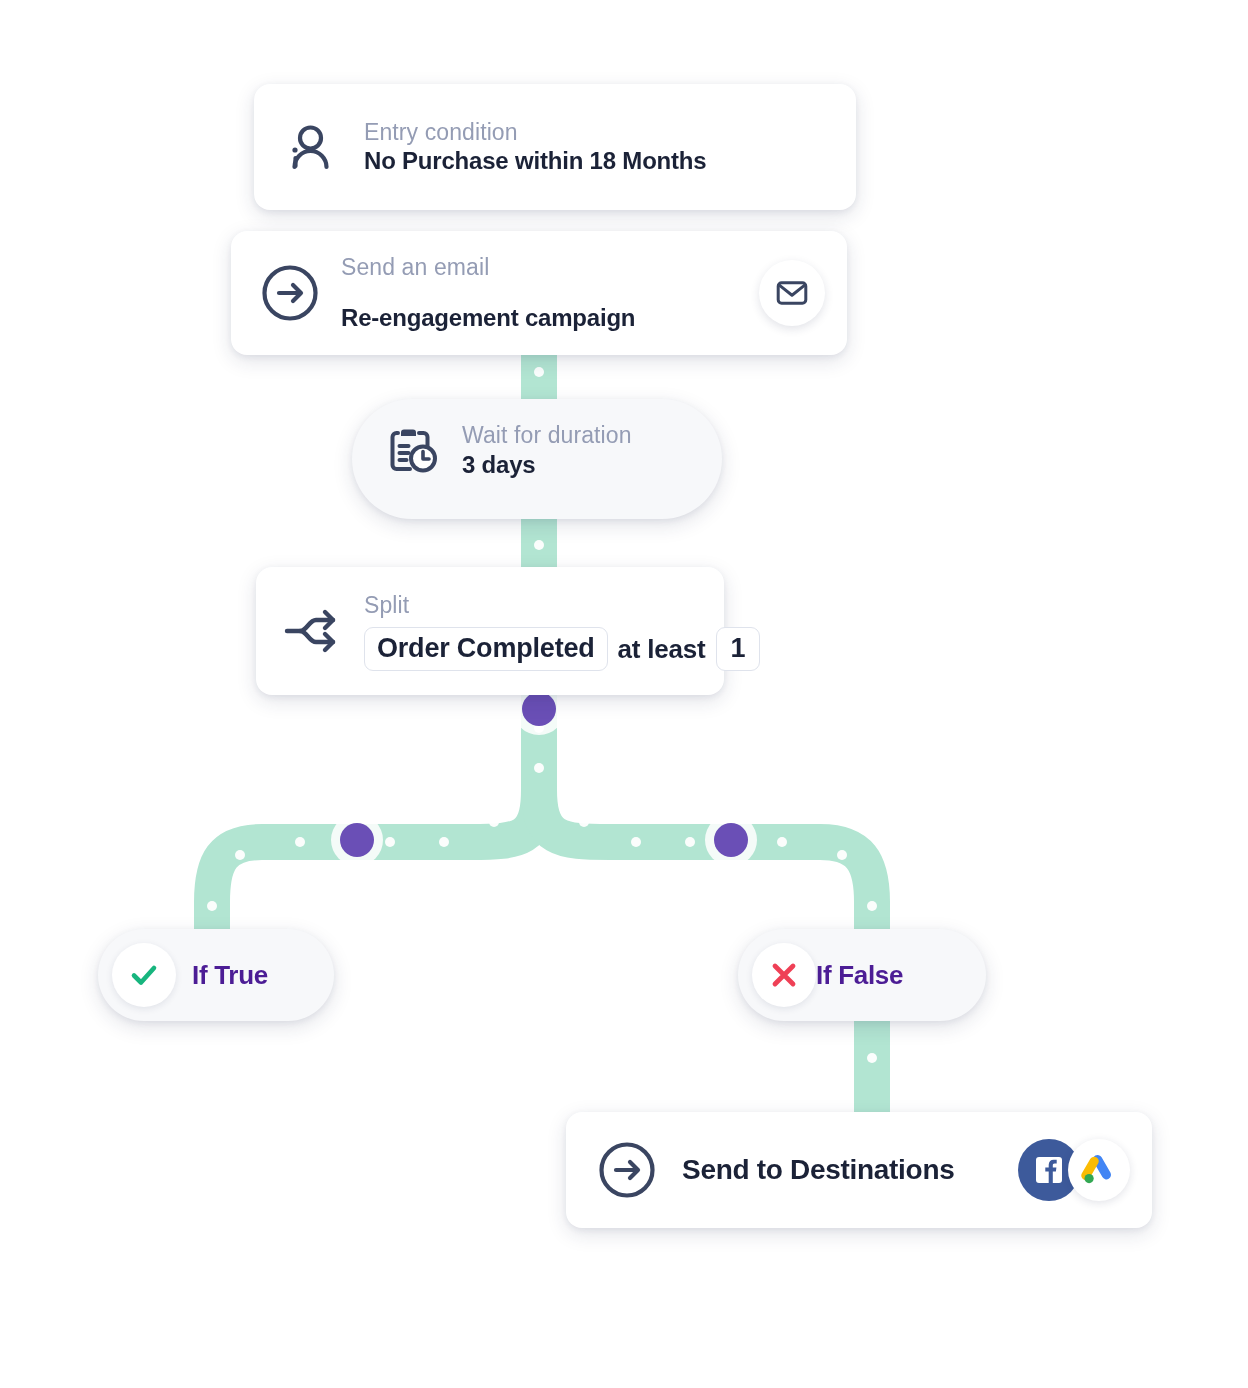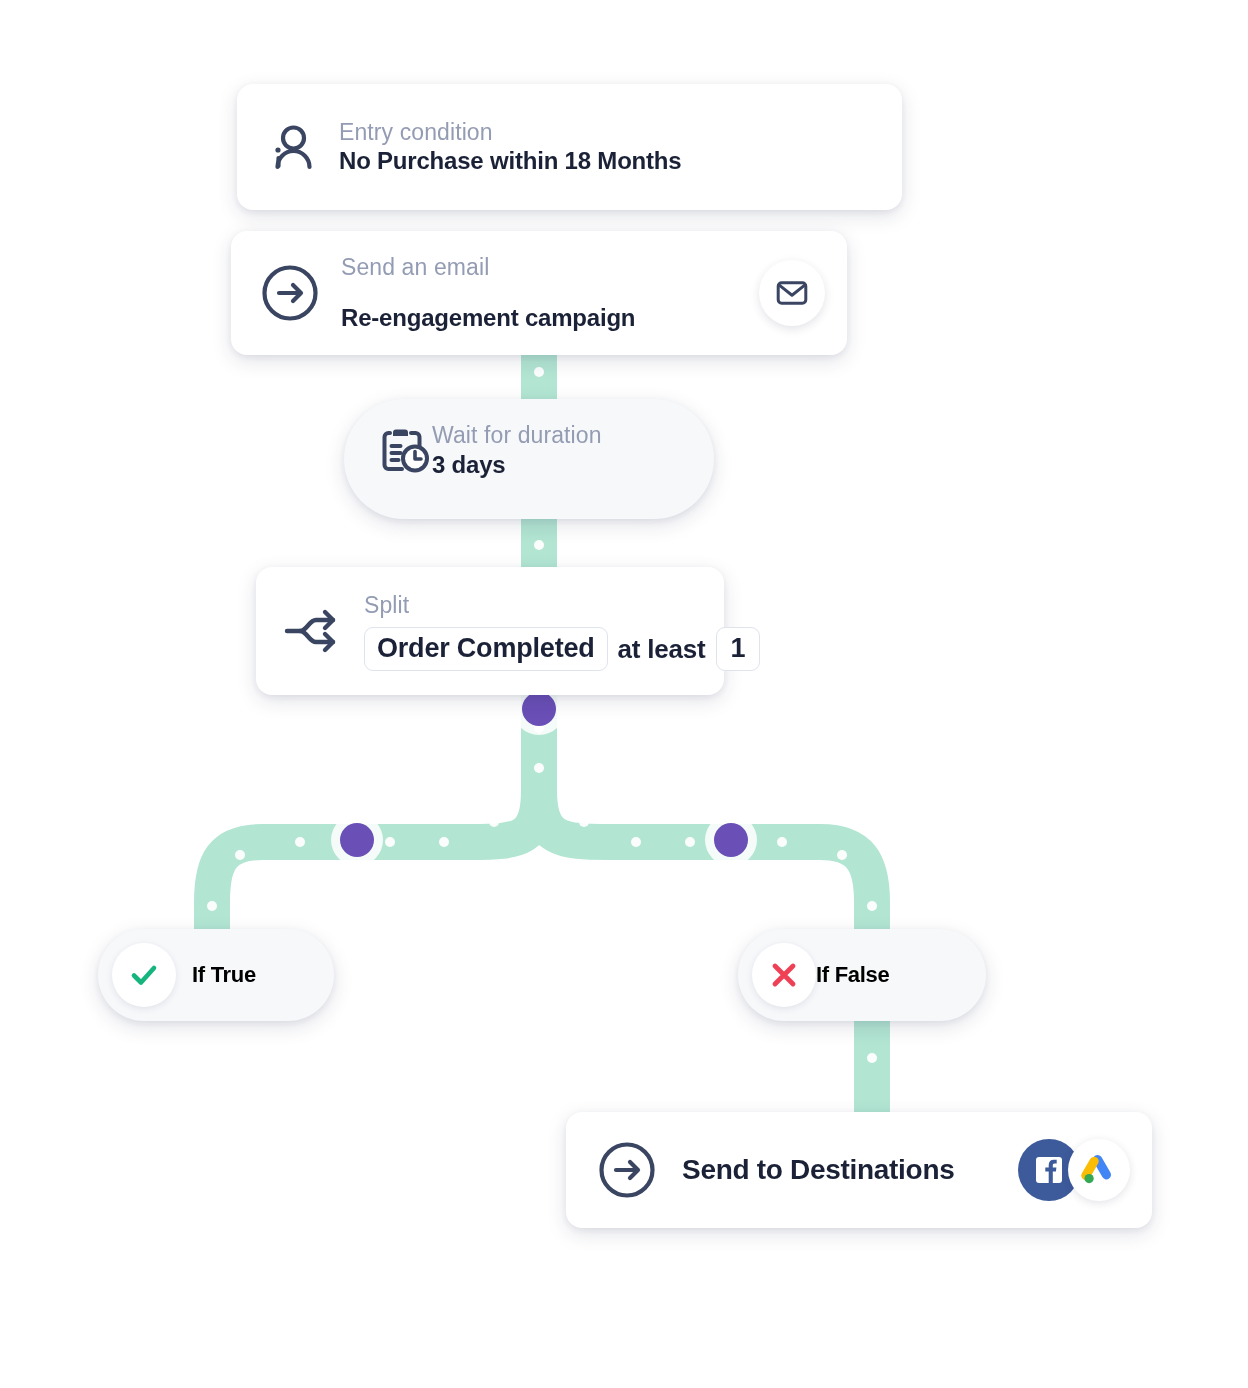--- a/index.html
+++ b/index.html
@@ -74,26 +74,26 @@
     color: #1b2237;
     font-size: 24px;
     font-weight: 700;
     line-height: 1.25;
     letter-spacing: -0.2px;
     white-space: nowrap;
   }
 
   
   #card-entry {
-    left: 237px;
+    left: 254px;
     top: 84px;
-    width: 665px;
+    width: 602px;
     height: 126px;
     padding: 0 24px 0 28px;
-    gap: 22px;
+    gap: 30px;
   }
 
   
   #card-email {
     left: 231px;
     top: 231px;
     width: 616px;
     height: 124px;
     padding: 0 22px 0 30px;
     gap: 22px;
@@ -107,25 +107,26 @@
     border-radius: 50%;
     background: #ffffff;
     box-shadow: 0 3px 10px rgba(30, 40, 80, 0.13);
     display: flex;
     align-items: center;
     justify-content: center;
   }
 
   
   #card-wait {
-    left: 344px;
+    left: 352px;
     top: 399px;
     width: 370px;
     height: 120px;
     padding: 0 34px 17px 34px;
+    gap: 22px;
   }
 
   
   #card-split {
     left: 256px;
     top: 567px;
     width: 468px;
     height: 128px;
     padding: 0 22px 0 28px;
     gap: 20px;
@@ -190,22 +191,22 @@
     height: 64px;
     border-radius: 50%;
     background: #ffffff;
     box-shadow: 0 2px 7px rgba(30, 40, 80, 0.10);
     display: flex;
     align-items: center;
     justify-content: center;
   }
 
   .branch-label {
-    color: #000000;
-    font-size: 22px;
+    color: #4c1d95;
+    font-size: 26px;
     font-weight: 700;
     letter-spacing: -0.3px;
     white-space: nowrap;
   }
 
   
   #card-dest {
     left: 566px;
     top: 1112px;
     width: 586px;

